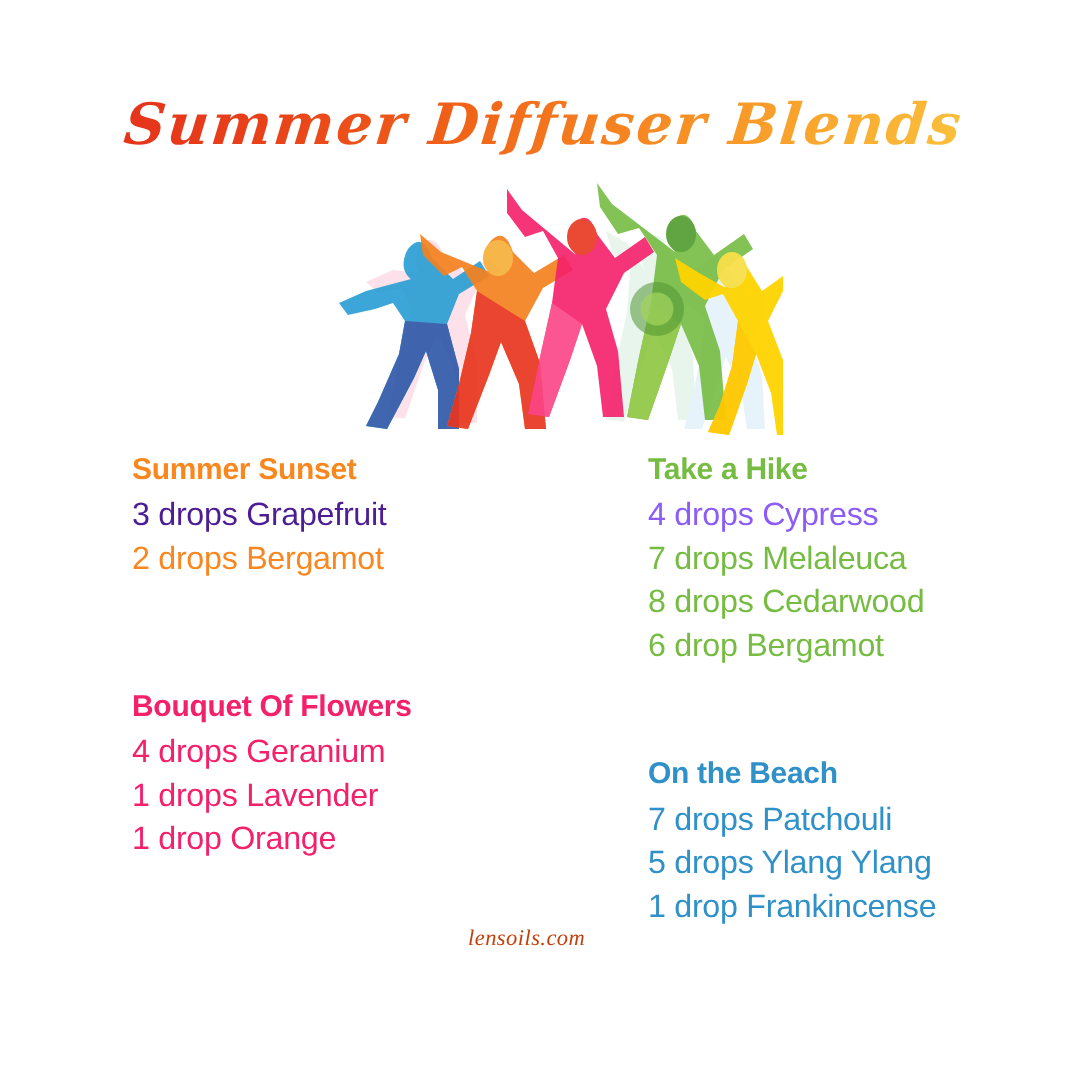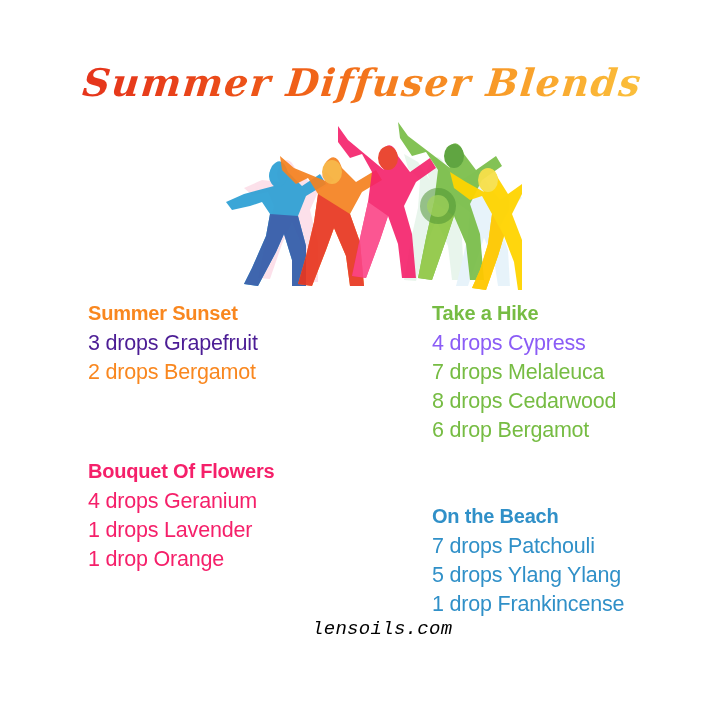--- a/index.html
+++ b/index.html
@@ -85,24 +85,24 @@
   #blend-0 { left: 88px;  top: 299px; }
   #blend-1 { left: 432px; top: 299px; }
   #blend-2 { left: 88px;  top: 457px; }
   #blend-3 { left: 432px; top: 482px; margin-top: 20px; }
 
   
   .watermark {
     position: absolute;
     left: 312px;
     top: 618px;
-    font-family: Liberation Mono, monospace;
+    font-family: Liberation Serif, serif;
     font-style: italic;
-    font-size: 19px;
-    color: #000000;
+    font-size: 15px;
+    color: #c2410c;
     letter-spacing: 0.3px;
     white-space: nowrap;
   }
 </style>
 </head>
 <body>
 
 <div class="page">
 
   <div class="title-wrap">

